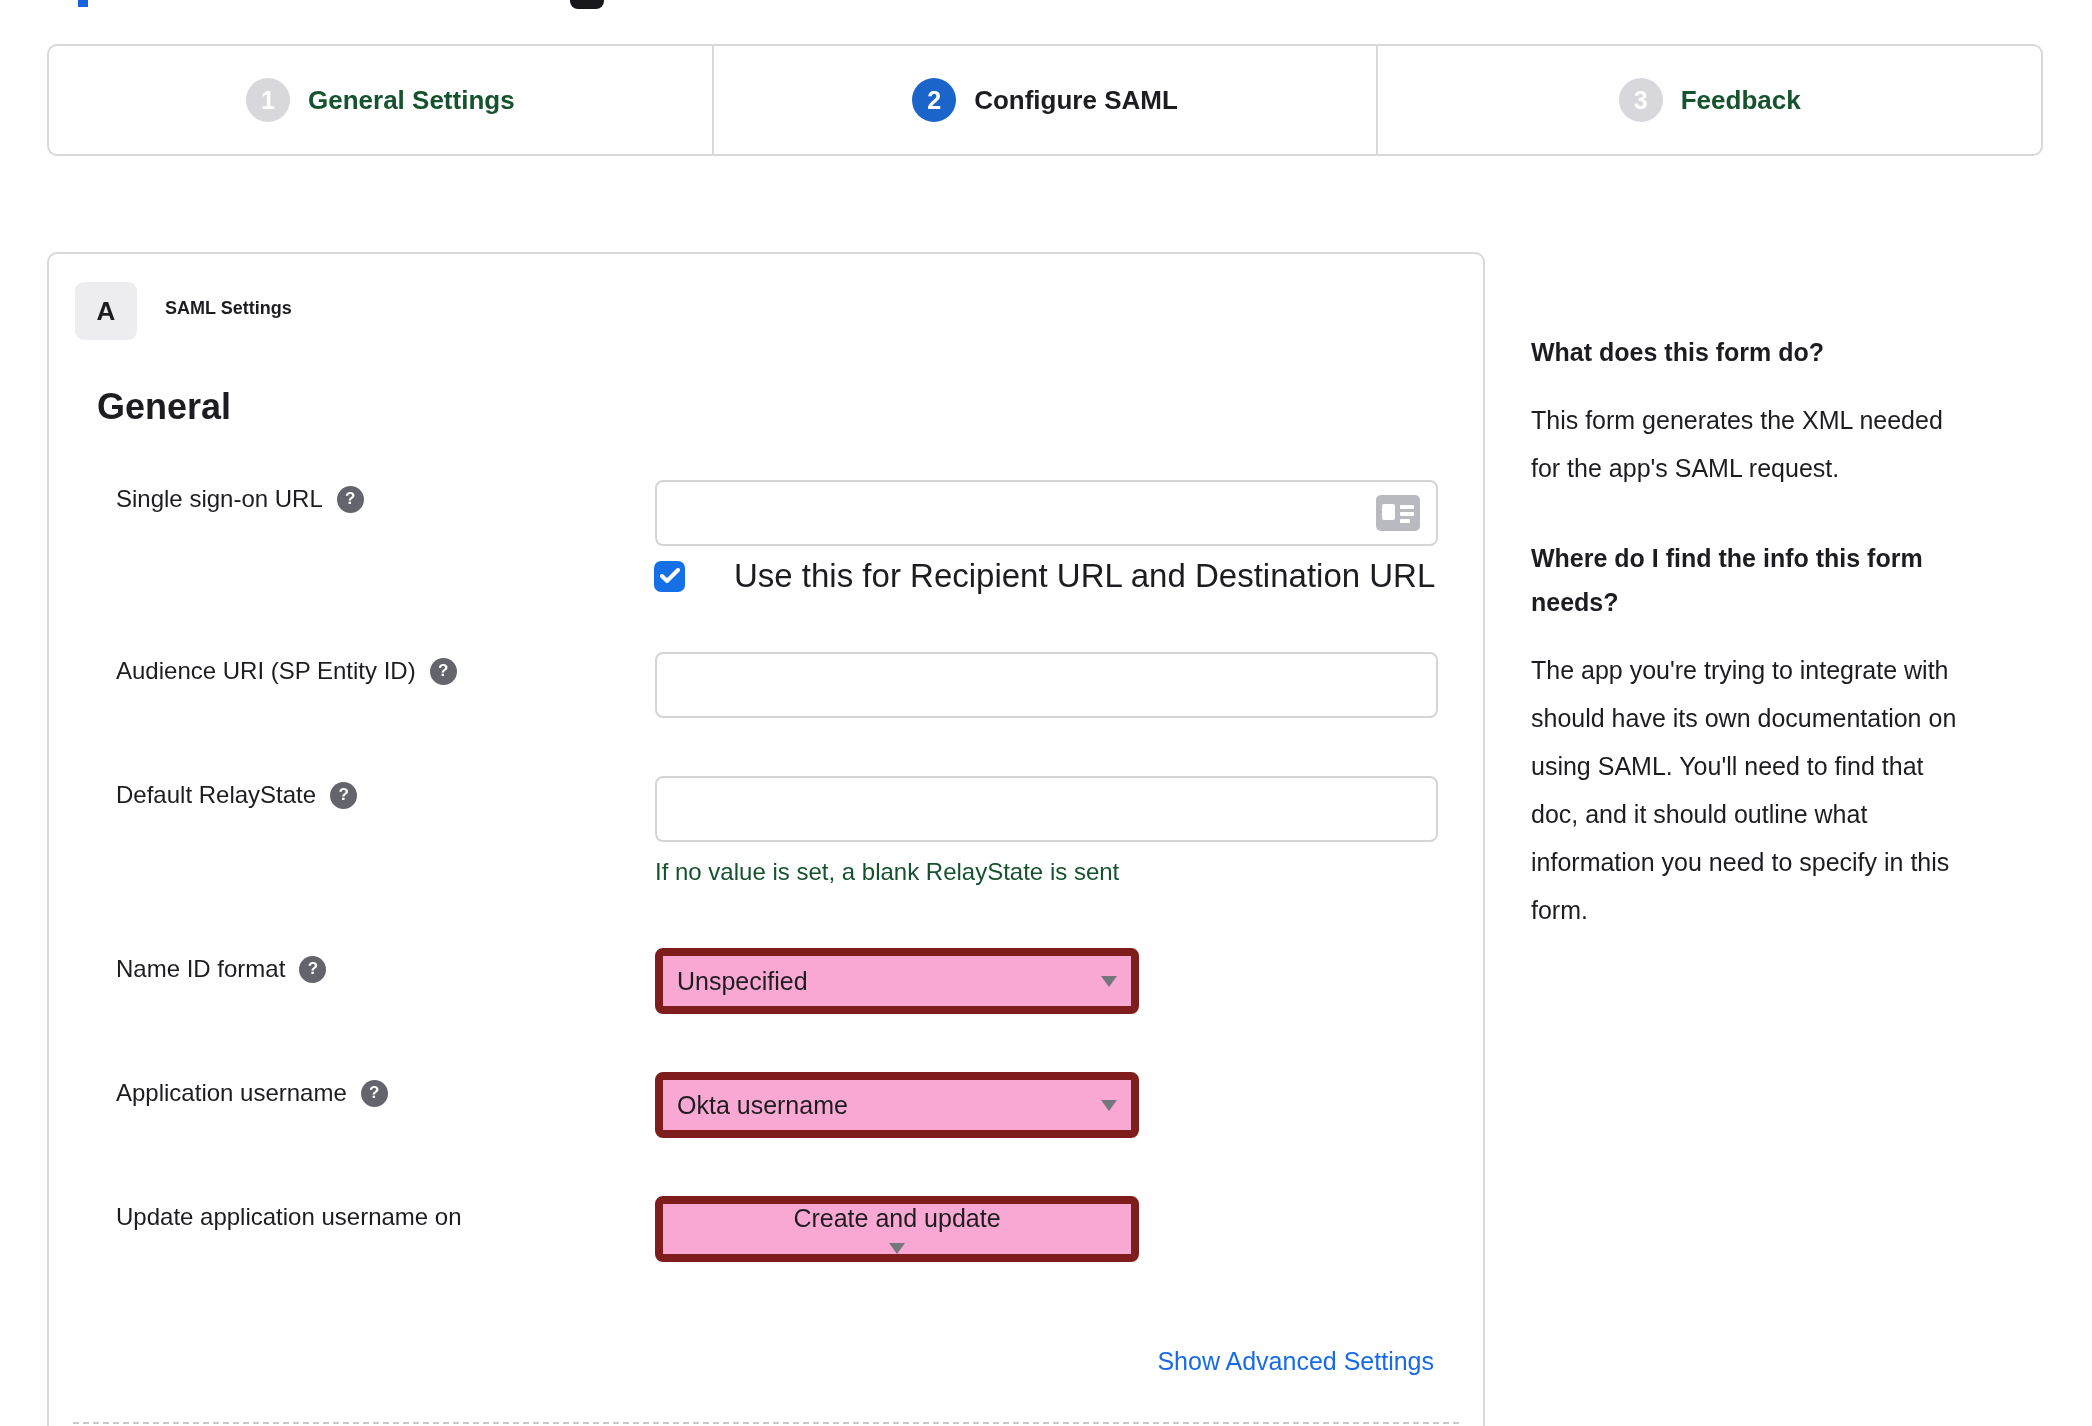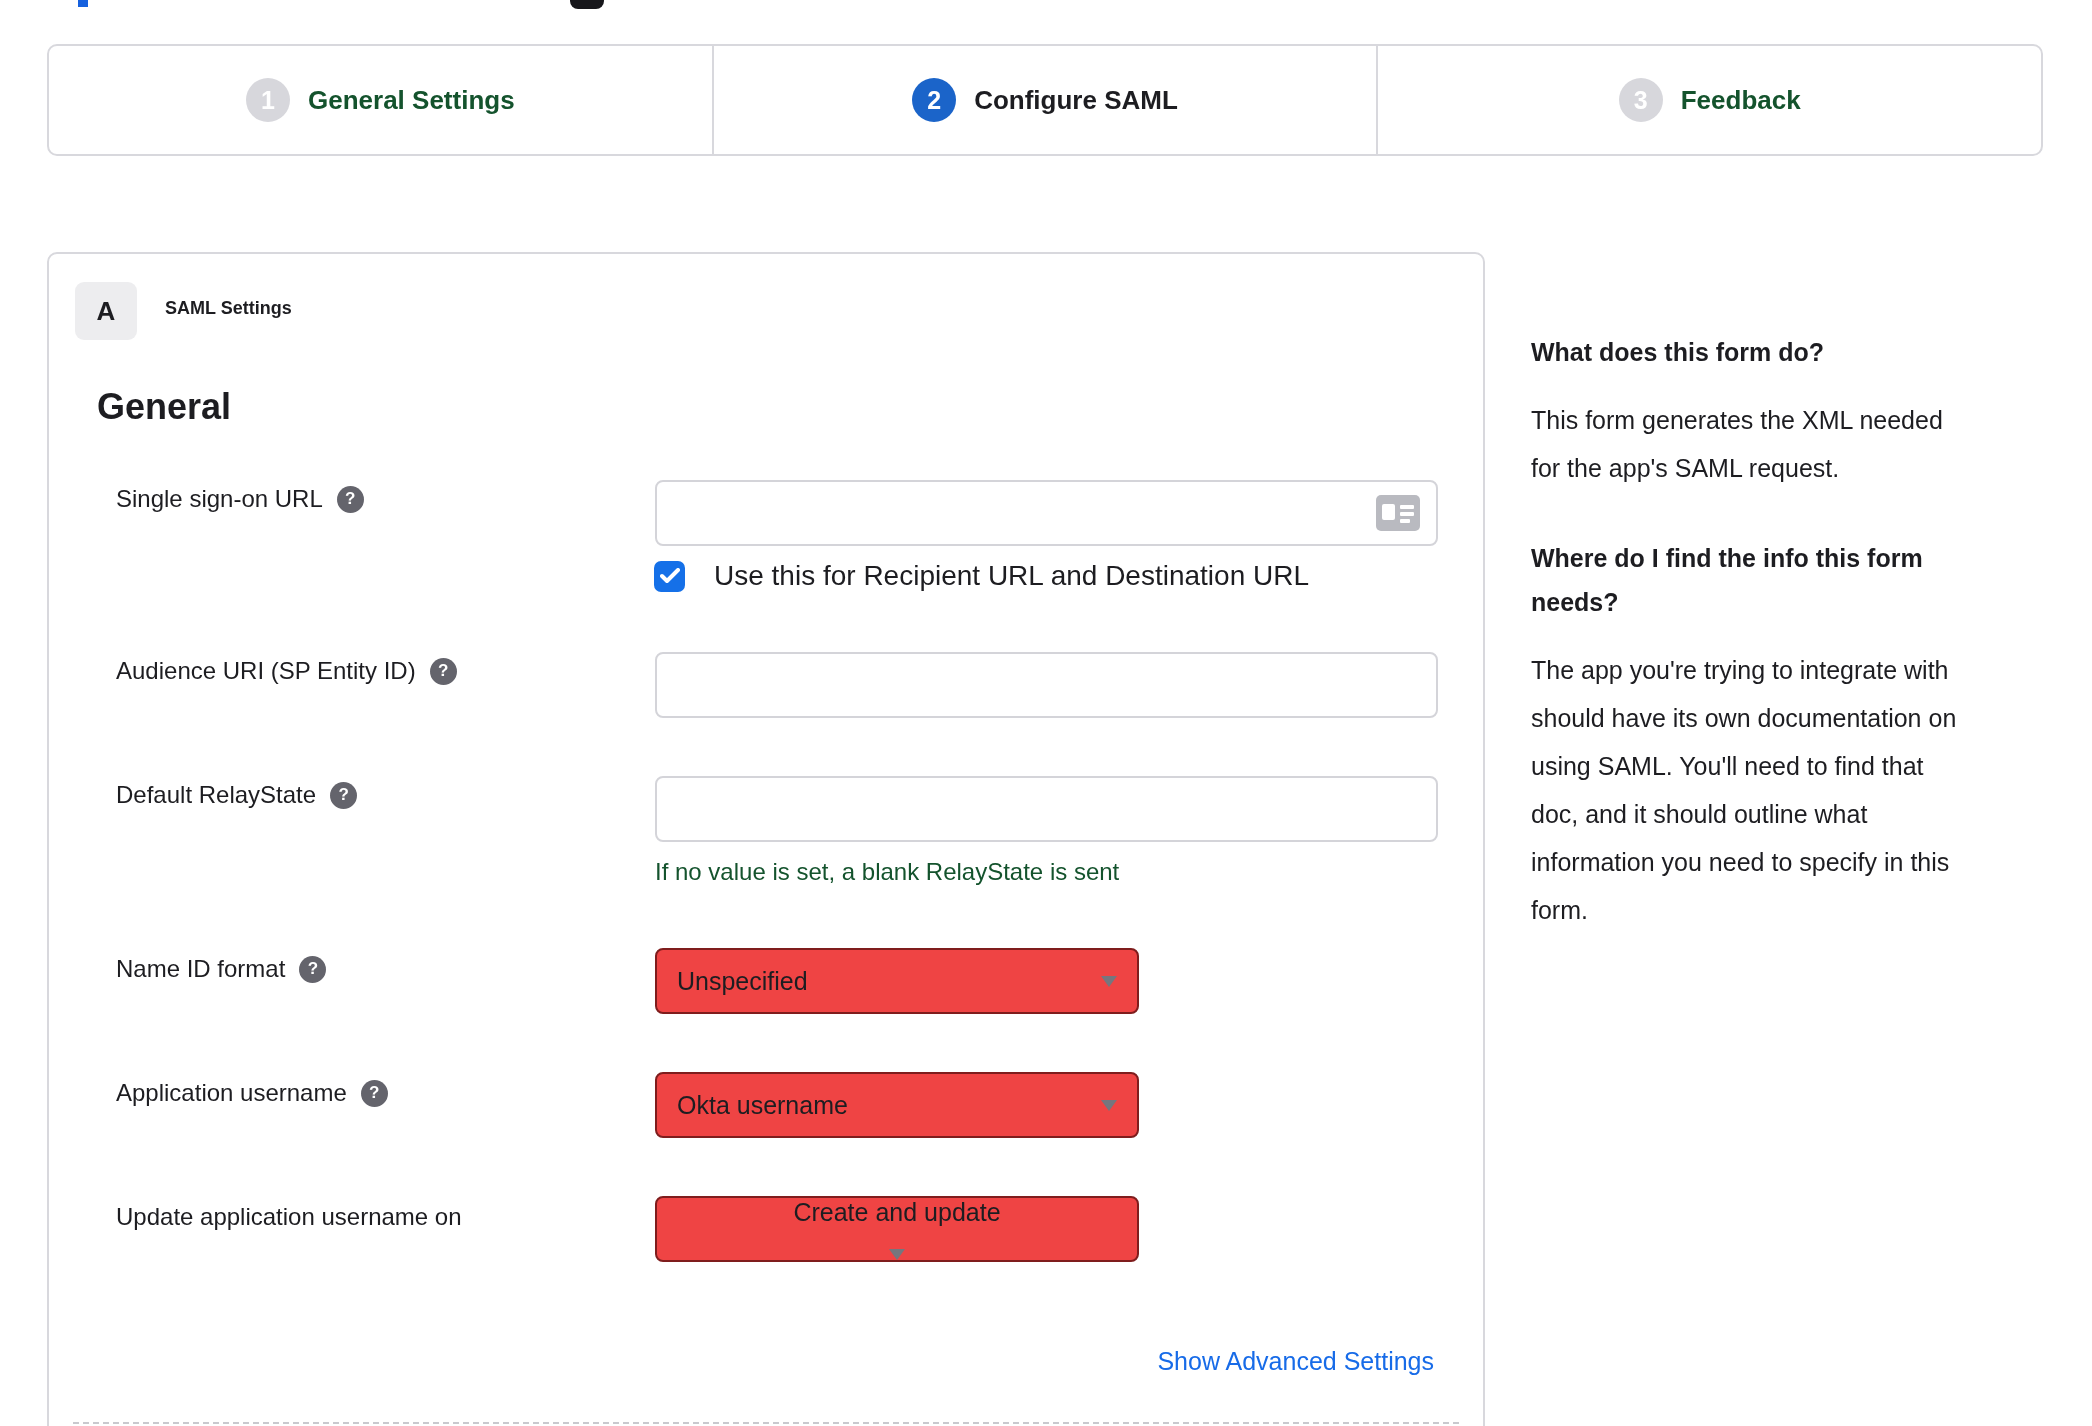--- a/index.html
+++ b/index.html
@@ -59,28 +59,28 @@
   .ti2 input, .ti3 input { padding-right:20px; }
   .card-icon { position:absolute; right:16px; top:50%; transform:translateY(-50%); line-height:0; }
 
   .checkbox-row { position:absolute; left:605px; top:305px; display:flex; align-items:center; gap:29px; height:34px; }
   .checkbox {
     width:31px; height:31px; border-radius:7px; background:#1570e8;
     display:flex; align-items:center; justify-content:center; cursor:pointer;
   }
   .checkbox svg { display:none; }
   .checkbox.checked svg { display:block; }
-  .checkbox-label { font-size:28px; }
+  .checkbox-label { font-size:33px;margin-left:20px; }
 
   .hint { position:absolute; left:606px; top:604px; font-size:24px; color:#14532d; }
 
   .select {
     position:absolute; left:606px; width:484px; height:66px;
-    border:2px solid #7f1d1d; border-radius:8px; background:#ef4444;
-    display:flex; align-items:center; justify-content:space-between; padding:0 20px; cursor:pointer;
+    border:8px solid #7f1d1d; border-radius:8px; background:#f9a8d4;
+    display:flex; align-items:center; justify-content:space-between; padding:0 14px; cursor:pointer;
   }
   .sel1 { top:694px; } .sel2 { top:818px; } .sel3 { top:942px;flex-direction:column; }
   .select-value { font-size:25px; }
   .caret { width:0; height:0; border-left:8px solid transparent; border-right:8px solid transparent; border-top:11px solid #76767e; }
 
   .advanced-link { position:absolute; right:49px; top:1093px; font-size:25px; font-weight:500; color:#176be8; cursor:pointer; }
   .dashed-divider { position:absolute; left:24px; right:24px; top:1168px; border-top:2px dashed #c9c9ce; }
 
   
   .sidebar { position:absolute; left:1531px; top:330px; width:516px; }

